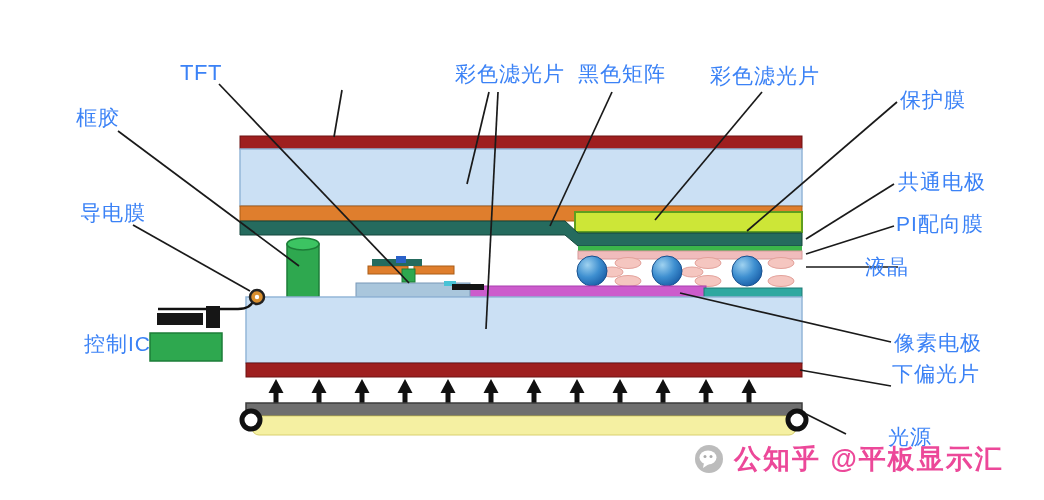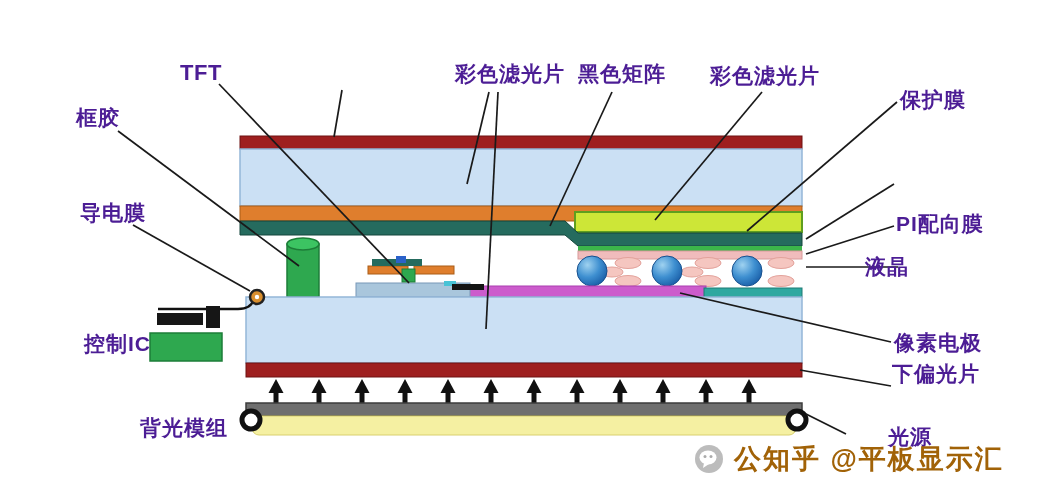--- a/index.html
+++ b/index.html
@@ -1,23 +1,23 @@
 <!DOCTYPE html>
 <html><head>
 <meta charset="utf-8">
 <style>
   html,body{margin:0;padding:0;background:#fff;}
   .canvas{position:relative;width:1044px;height:500px;background:#fff;overflow:hidden;
           font-family:"Liberation Sans","DejaVu Sans",sans-serif;}
   .diagram-svg{position:absolute;left:0;top:0;}
-  .label{position:absolute;font-weight:bold;font-size:21px;color:#4c1d95;
+  .label{position:absolute;font-weight:normal;font-size:21px;color:#3b82f6;
          white-space:nowrap;letter-spacing:1px;}
   .label.en{letter-spacing:0.5px;font-size:22px;}
   .watermark{position:absolute;left:693px;top:441px;display:flex;align-items:center;
-             gap:9px;color:#a16207;font-size:27px;font-weight:bold;letter-spacing:2px;}
+             gap:9px;color:#ec4899;font-size:27px;font-weight:bold;letter-spacing:2px;}
 </style>
 </head>
 <body>
 
 <div class="canvas">
 
   <svg class="diagram-svg" width="1044" height="500" viewBox="0 0 1044 500">
     <defs>
       <radialGradient id="sphereGrad" cx="35%" cy="30%" r="75%">
         <stop offset="0%" stop-color="#9fd2f0"></stop>
@@ -162,28 +162,28 @@
       <line x1="891" y1="386" x2="800" y2="370"></line>
       <line x1="846" y1="434" x2="806" y2="414"></line>
     </g>
   </svg>
 
   <div class="label en" style="left:180px;top:60px">TFT</div>
   <div class="label" style="left:455px;top:60px">彩色滤光片</div>
   <div class="label" style="left:710px;top:62px">彩色滤光片</div>
   <div class="label" style="left:578px;top:60px">黑色矩阵</div>
   <div class="label" style="left:900px;top:86px">保护膜</div>
+  <div class="label" style="left:898px;top:168px">共通电极</div>
   <div class="label" style="left:896px;top:210px">PI配向膜</div>
   <div class="label" style="left:865px;top:253px">液晶</div>
   <div class="label" style="left:76px;top:104px">框胶</div>
   <div class="label" style="left:80px;top:199px">导电膜</div>
   <div class="label" style="left:84px;top:330px">控制IC</div>
   <div class="label" style="left:894px;top:329px">像素电极</div>
   <div class="label" style="left:892px;top:360px">下偏光片</div>
-  <div class="label" style="left:140px;top:414px">背光模组</div>
   <div class="label" style="left:888px;top:423px">光源</div>
 
   <div class="watermark">
     <svg width="32" height="32" viewBox="0 0 32 32">
       <circle cx="16" cy="16" r="14" fill="#abababcc"></circle>
       <ellipse cx="15" cy="14.5" rx="8.5" ry="7" fill="#ffffff"></ellipse>
       <polygon points="11,20 10,25 16,21" fill="#ffffff"></polygon>
       <circle cx="12" cy="13.5" r="1.5" fill="#ababab"></circle>
       <circle cx="18" cy="13.5" r="1.5" fill="#ababab"></circle>
     </svg>

